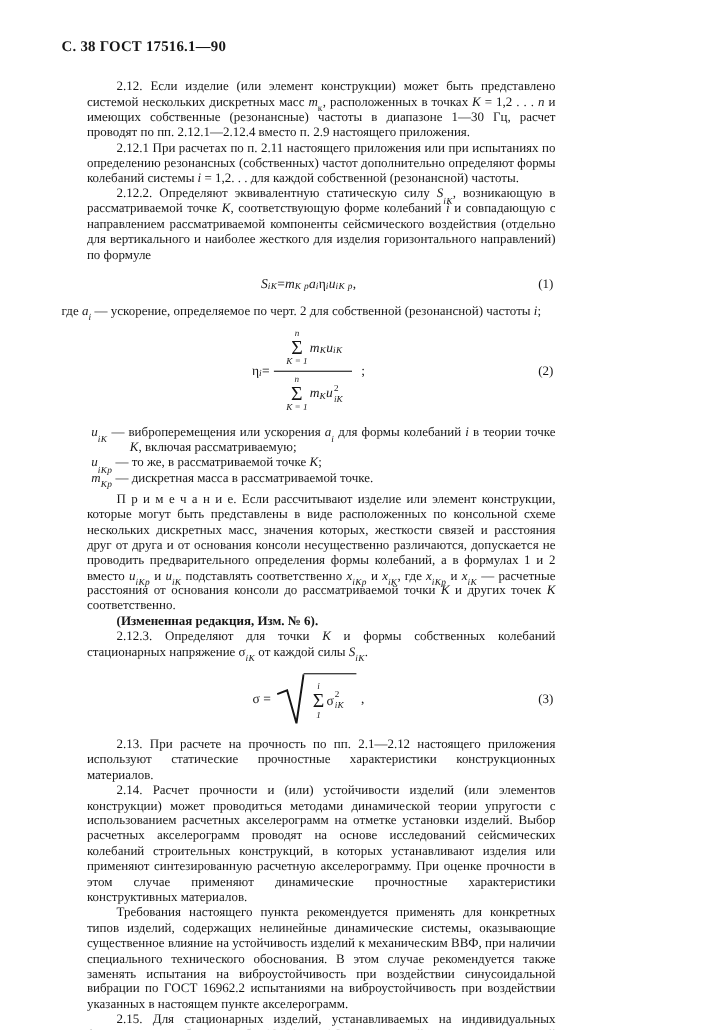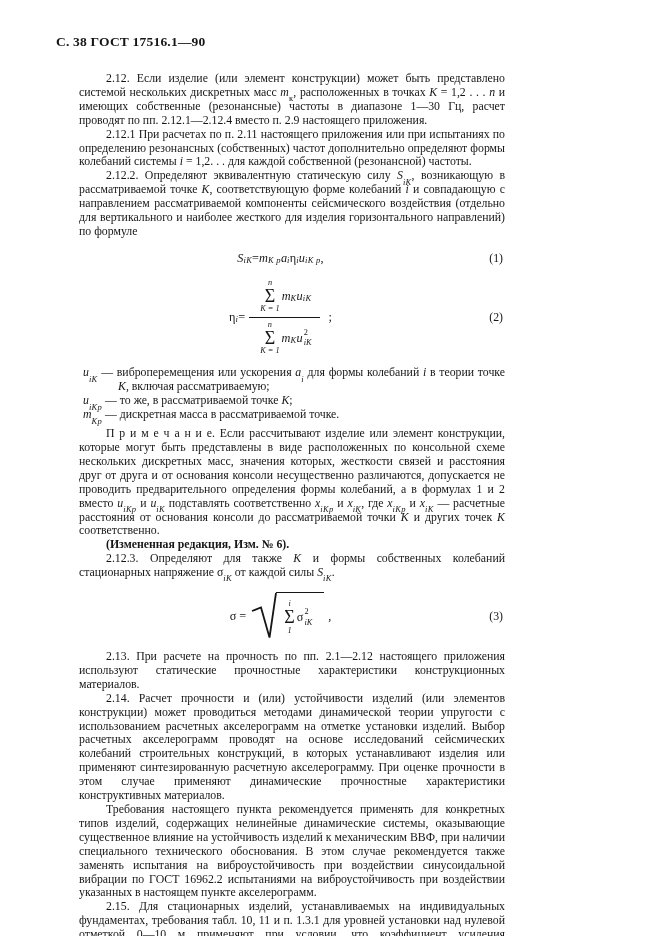--- a/index.html
+++ b/index.html
@@ -55,20 +55,21 @@
           <span class="it"> a</span>
           <sub class="it">i</sub>
           <span> η</span>
           <sub class="it">i</sub>
           <span class="it"> u</span>
           <sub class="it">iK р</sub>
           <span> ,</span>
         </span>
         <span class="formula-number">(1)</span>
       </div>
+      <p class="para noindent"><span>где </span><span class="it">a</span><sub class="it">i</sub><span> — ускорение, определяемое по черт. 2 для собственной (резонансной) частоты </span><span class="it">i</span><span>;</span></p>
       <div class="formula-row fk-fraction">
         <span class="formula-content">
           <span>η</span>
           <sub class="it">i</sub>
           <span> = </span>
           <span class="frac">
             <span class="fnum">
               <span class="bigop">
                 <span class="lim">n</span>
                 <span class="opsym">Σ</span>
@@ -96,21 +97,21 @@
           </span>
           <span class="ftail">;</span>
         </span>
         <span class="formula-number">(2)</span>
       </div>
       <p class="para defitem"><span class="it">u</span><sub class="it">iK</sub><span> — виброперемещения или ускорения </span><span class="it">a</span><sub class="it">i</sub><span> для формы колебаний </span><span class="it">i</span><span> в теории точке </span><span class="it">K</span><span>, включая рассматриваемую;</span></p>
       <p class="para defitem"><span class="it">u</span><sub class="it">iKр</sub><span> — то же, в рассматриваемой точке </span><span class="it">K</span><span>;</span></p>
       <p class="para defitem"><span class="it">m</span><sub class="it">Kр</sub><span> — дискретная масса в рассматриваемой точке.</span></p>
       <p class="para indent note"><span>П р и м е ч а н и е. Если рассчитывают изделие или элемент конструкции, которые могут быть представлены в виде расположенных по консольной схеме нескольких дискретных масс, значения которых, жесткости связей и расстояния друг от друга и от основания консоли несущественно различаются, допускается не проводить предварительного определения формы колебаний, а в формулах 1 и 2 вместо </span><span class="it">u</span><sub class="it">iKр</sub><span> и </span><span class="it">u</span><sub class="it">iK</sub><span> подставлять соответственно </span><span class="it">x</span><sub class="it">iKр</sub><span> и </span><span class="it">x</span><sub class="it">iK</sub><span>, где </span><span class="it">x</span><sub class="it">iKр</sub><span> и </span><span class="it">x</span><sub class="it">iK</sub><span> — расчетные расстояния от основания консоли до рассматриваемой точки </span><span class="it">K</span><span> и других точек </span><span class="it">K</span><span> соответственно.</span></p>
       <p class="para indent"><span class="bd">(Измененная редакция, Изм. № 6).</span></p>
-      <p class="para indent"><span>2.12.3. Определяют для также </span><span class="it">K</span><span> и формы собственных колебаний стационарных напряжение σ</span><sub class="it">iK</sub><span> от каждой силы </span><span class="it">S</span><sub class="it">iK</sub><span>.</span></p>
+      <p class="para indent"><span>2.12.3. Определяют для точки </span><span class="it">K</span><span> и формы собственных колебаний стационарных напряжение σ</span><sub class="it">iK</sub><span> от каждой силы </span><span class="it">S</span><sub class="it">iK</sub><span>.</span></p>
       <div class="formula-row fk-sqrt">
         <span class="formula-content">
           <span>σ = </span>
           <span class="sqrt">
             <svg class="radsvg" width="26" height="48" viewBox="0 0 26 48">
               <path d="M1 19 L10 15.5 L18.5 45.5 L25 1" fill="none" stroke="#161616" stroke-width="1.8"></path>
             </svg>
             <span class="radicand">
               <span class="bigop">
                 <span class="lim">i</span>

